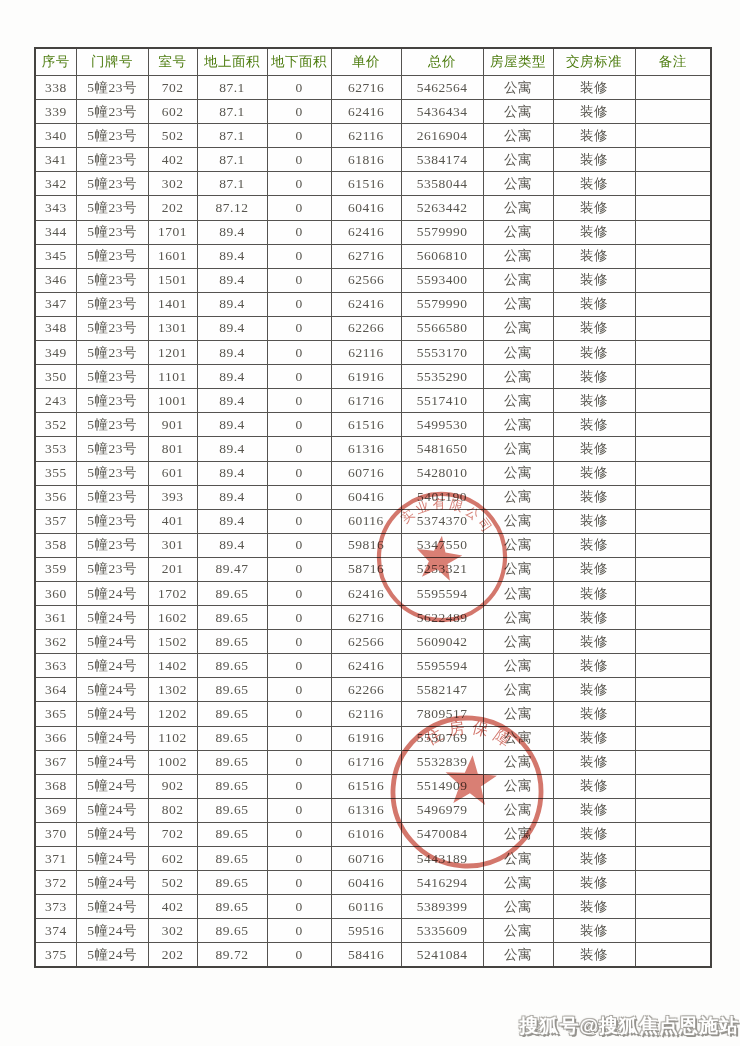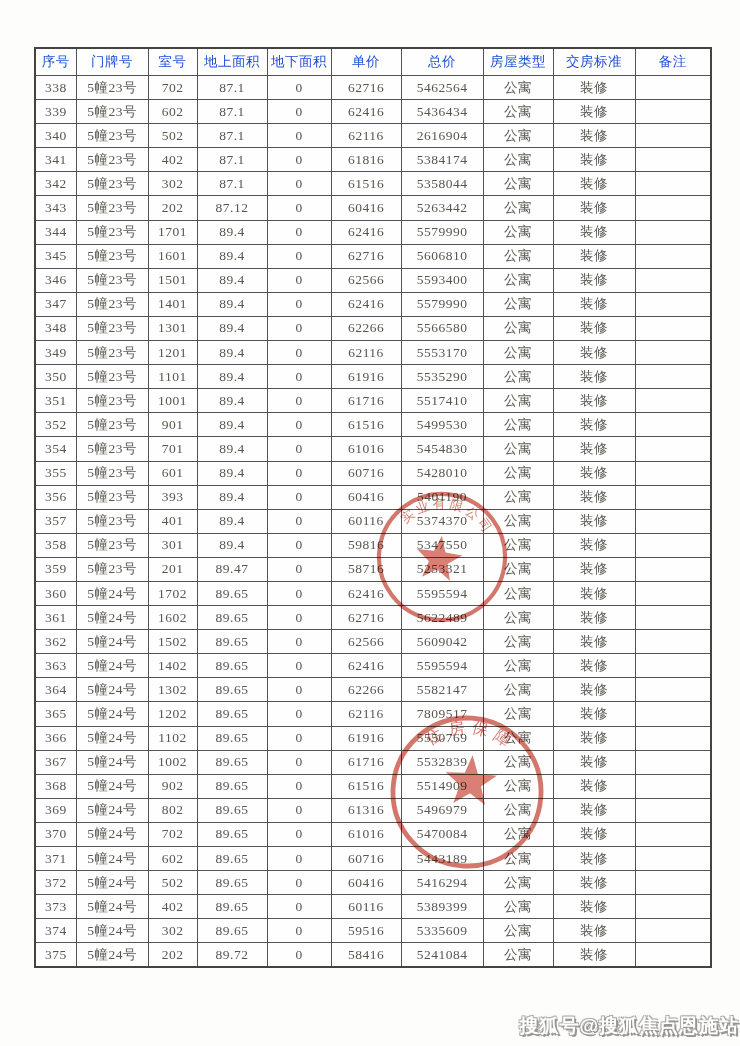--- a/index.html
+++ b/index.html
@@ -30,21 +30,21 @@
     font-size: 13.5px;
     height: 23.1px;
     overflow: hidden;
     white-space: nowrap;
     letter-spacing: 0.5px;
   }
   .price-table { border: 2px solid #454340; }
   .price-table th {
     font-weight: normal;
     height: 26px;
-    color: #1d4ed8;
+    color: #4d7c0f;
   }
 
   
   .stamp {
     position: absolute;
     mix-blend-mode: multiply;
     opacity: 0.88;
   }
   .stamp svg { overflow: visible; }
 
@@ -250,21 +250,21 @@
           <td>1101</td>
           <td>89.4</td>
           <td>0</td>
           <td>61916</td>
           <td>5535290</td>
           <td>公寓</td>
           <td>装修</td>
           <td></td>
         </tr>
         <tr>
-          <td>351</td>
+          <td>243</td>
           <td>5幢23号</td>
           <td>1001</td>
           <td>89.4</td>
           <td>0</td>
           <td>61716</td>
           <td>5517410</td>
           <td>公寓</td>
           <td>装修</td>
           <td></td>
         </tr>
@@ -274,27 +274,27 @@
           <td>901</td>
           <td>89.4</td>
           <td>0</td>
           <td>61516</td>
           <td>5499530</td>
           <td>公寓</td>
           <td>装修</td>
           <td></td>
         </tr>
         <tr>
-          <td>354</td>
-          <td>5幢23号</td>
-          <td>701</td>
-          <td>89.4</td>
-          <td>0</td>
-          <td>61016</td>
-          <td>5454830</td>
+          <td>353</td>
+          <td>5幢23号</td>
+          <td>801</td>
+          <td>89.4</td>
+          <td>0</td>
+          <td>61316</td>
+          <td>5481650</td>
           <td>公寓</td>
           <td>装修</td>
           <td></td>
         </tr>
         <tr>
           <td>355</td>
           <td>5幢23号</td>
           <td>601</td>
           <td>89.4</td>
           <td>0</td>

